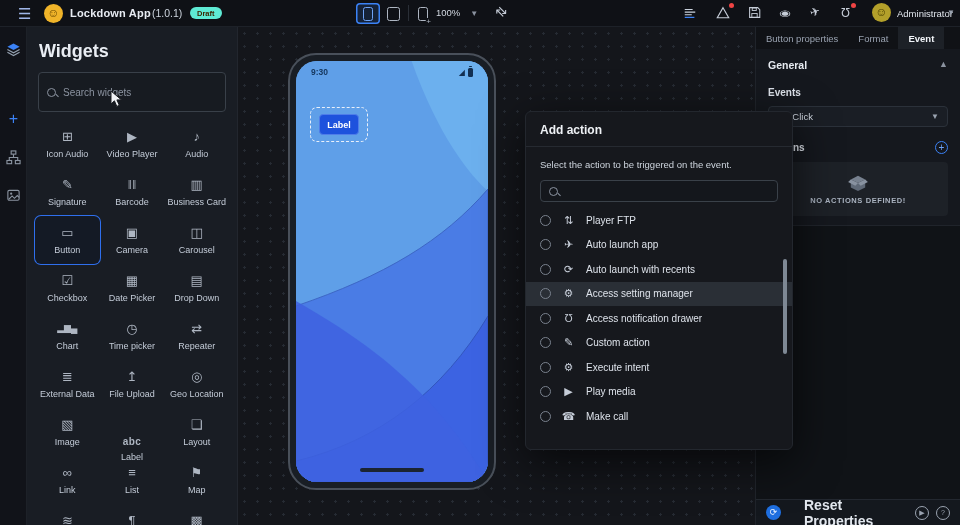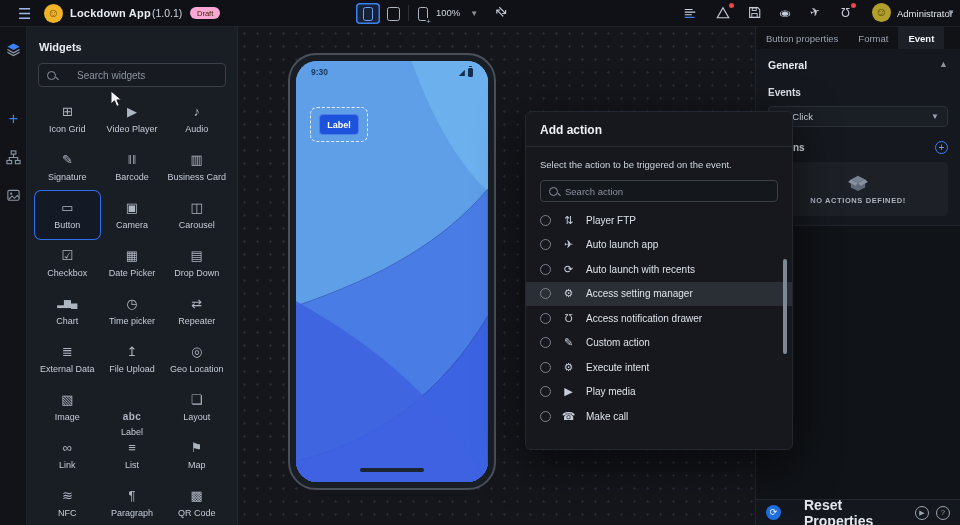--- a/index.html
+++ b/index.html
@@ -6,21 +6,21 @@
   html,body { background:#0b0d11; }
   body { font-family:"Liberation Sans","DejaVu Sans",sans-serif; }
   #app { position:relative; width:960px; height:525px; overflow:hidden; background:#14161b; color:#d7dce4; }
 
   
   .topbar { position:absolute; left:0; top:0; width:960px; height:27px; background:#0f1116; border-bottom:1px solid #1d2128; z-index:6; }
   .topbar .hamburger { position:absolute; left:18px; top:5px; color:#9fb6e8; font-size:15px; cursor:pointer; }
   .logo { position:absolute; left:44px; top:4px; width:19px; height:19px; border-radius:50%; background:#f0b429; color:#6b4a00; font-size:12px; line-height:19px; text-align:center; }
   .app-title { position:absolute; left:70px; top:7px; font-size:11px; font-weight:bold; color:#e8ecf3; letter-spacing:.2px; }
   .app-version { position:absolute; left:152px; top:7px; font-size:10.5px; color:#cdd4de; }
-  .badge { position:absolute; left:190px; top:7px; background:#f9a8d4; color:#3c2500; font-size:7.5px; font-weight:normal; padding:1.5px 7px; border-radius:7px; }
+  .badge { position:absolute; left:190px; top:7px; background:#5eead4; color:#3c2500; font-size:7.5px; font-weight:bold; padding:1.5px 7px; border-radius:7px; }
   .dev-btn { position:absolute; top:3px; width:24px; height:21px; border-radius:4px; display:flex; align-items:center; justify-content:center; cursor:pointer; }
   .dev-btn .shape { width:10px; height:14px; border:1.5px solid #aeb6c2; border-radius:2.5px; position:relative; }
   .dev-btn.active { background:#152238; box-shadow:0 0 0 1.5px #3b82f6 inset; }
   .dev-btn.active .shape { border-color:#6ea3f7; }
   .dev-btn .shape.tablet { width:13px; height:14px; }
   .dev-btn .shape .plus { position:absolute; right:-4px; bottom:-5px; font-size:8px; color:#aeb6c2; background:#0f1116; line-height:7px; }
   .tb-divider { position:absolute; top:5px; width:1px; height:16px; background:#2a2f37; }
   .zoom-ctl { position:absolute; left:436px; top:7px; font-size:9.5px; color:#d3d9e2; cursor:pointer; }
   .zoom-ctl .chev { margin-left:10px; color:#8b93a0; font-size:8px; }
   .rotate-icon { position:absolute; left:496px; top:4px; font-size:13px; color:#c6cdd8; transform:rotate(45deg); cursor:pointer; }
@@ -34,22 +34,22 @@
   .user-name { position:absolute; left:897px; top:8px; font-size:9.5px; color:#e0e5ec; cursor:pointer; }
   .user-chev { position:absolute; left:947px; top:8px; font-size:8px; color:#9aa3b0; }
 
   
   .rail { position:absolute; left:0; top:27px; width:27px; height:498px; background:#111319; border-right:1px solid #1d2128; z-index:4; }
   .rail-item { width:27px; height:26px; display:flex; align-items:center; justify-content:center; cursor:pointer; }
   .rail-item svg { display:block; }
 
   
   .widgets { position:absolute; left:27px; top:27px; width:211px; height:498px; background:#191d24; border-right:1px solid #22262e; z-index:4; overflow:hidden; }
-  .widgets h2 { font-size:11px; font-weight:bold; color:#e9edf3; padding:14px 12px 10px; }
-  .wsearch { margin:0 11px; height:24px; border:1px solid #394049; border-radius:4px; display:flex; align-items:center; padding:0 8px; gap:21px; background:#171b21; }
+  .widgets h2 { font-size:18px; font-weight:bold; color:#e9edf3; padding:14px 12px 10px; }
+  .wsearch { margin:0 11px; height:40px; border:1px solid #394049; border-radius:4px; display:flex; align-items:center; padding:0 8px; gap:7px; background:#171b21; }
   .wsearch input { flex:1; background:transparent; border:none; outline:none; color:#c9d1dc; font-size:10px; font-family:inherit; }
   .wsearch input::placeholder { color:#8b93a0; }
   .search-glyph { width:9px; height:9px; border:1.3px solid #8b93a0; border-radius:50%; position:relative; flex:none; }
   .search-glyph::after { content:""; position:absolute; width:4px; height:1.3px; background:#8b93a0; transform:rotate(45deg); right:-4px; bottom:-1px; }
   .wgrid { display:grid; grid-template-columns:repeat(3,1fr); padding:8px 8px 0; }
   .wcell { height:48px; display:flex; flex-direction:column; align-items:center; justify-content:center; gap:4px; cursor:pointer; border-radius:6px; }
   .wcell .wicon { font-size:13px; color:#aeb6c2; line-height:13px; height:15px; }
   .wcell .wicon.txt { font-size:10px; font-weight:bold; letter-spacing:.5px;margin-top:33px; }
   .wcell .wicon.bars { font-size:9px; letter-spacing:0; }
   .wcell .wlabel { font-size:9px; color:#c4ccd8; white-space:nowrap; }
@@ -201,21 +201,21 @@
 
   <div class="widgets">
     <h2>Widgets</h2>
     <div class="wsearch">
       <span class="search-glyph"></span>
       <input placeholder="Search widgets" style="">
     </div>
     <div class="wgrid">
       <div class="wcell">
           <span class="wicon">⊞</span>
-          <span class="wlabel">Icon Grid</span>
+          <span class="wlabel">Icon Audio</span>
         </div>
       <div class="wcell">
           <span class="wicon">▶</span>
           <span class="wlabel">Video Player</span>
         </div>
       <div class="wcell">
           <span class="wicon">♪</span>
           <span class="wlabel">Audio</span>
         </div>
       <div class="wcell">
@@ -379,21 +379,20 @@
       <span class="circ-icon">?</span>
     </div>
   </div>
 
   <div class="modal">
     <div class="m-head">Add action</div>
     <div class="m-body">
       <div class="m-sub">Select the action to be triggered on the event.</div>
       <div class="m-search">
         <span class="search-glyph"></span>
-        <input placeholder="Search action" style="">
       </div>
       <div class="m-list">
         <div class="m-row">
             <span class="radio"></span>
             <span class="m-icon">⇅</span>
             <span class="m-label">Player FTP</span>
           </div>
         <div class="m-row">
             <span class="radio"></span>
             <span class="m-icon">✈</span>

